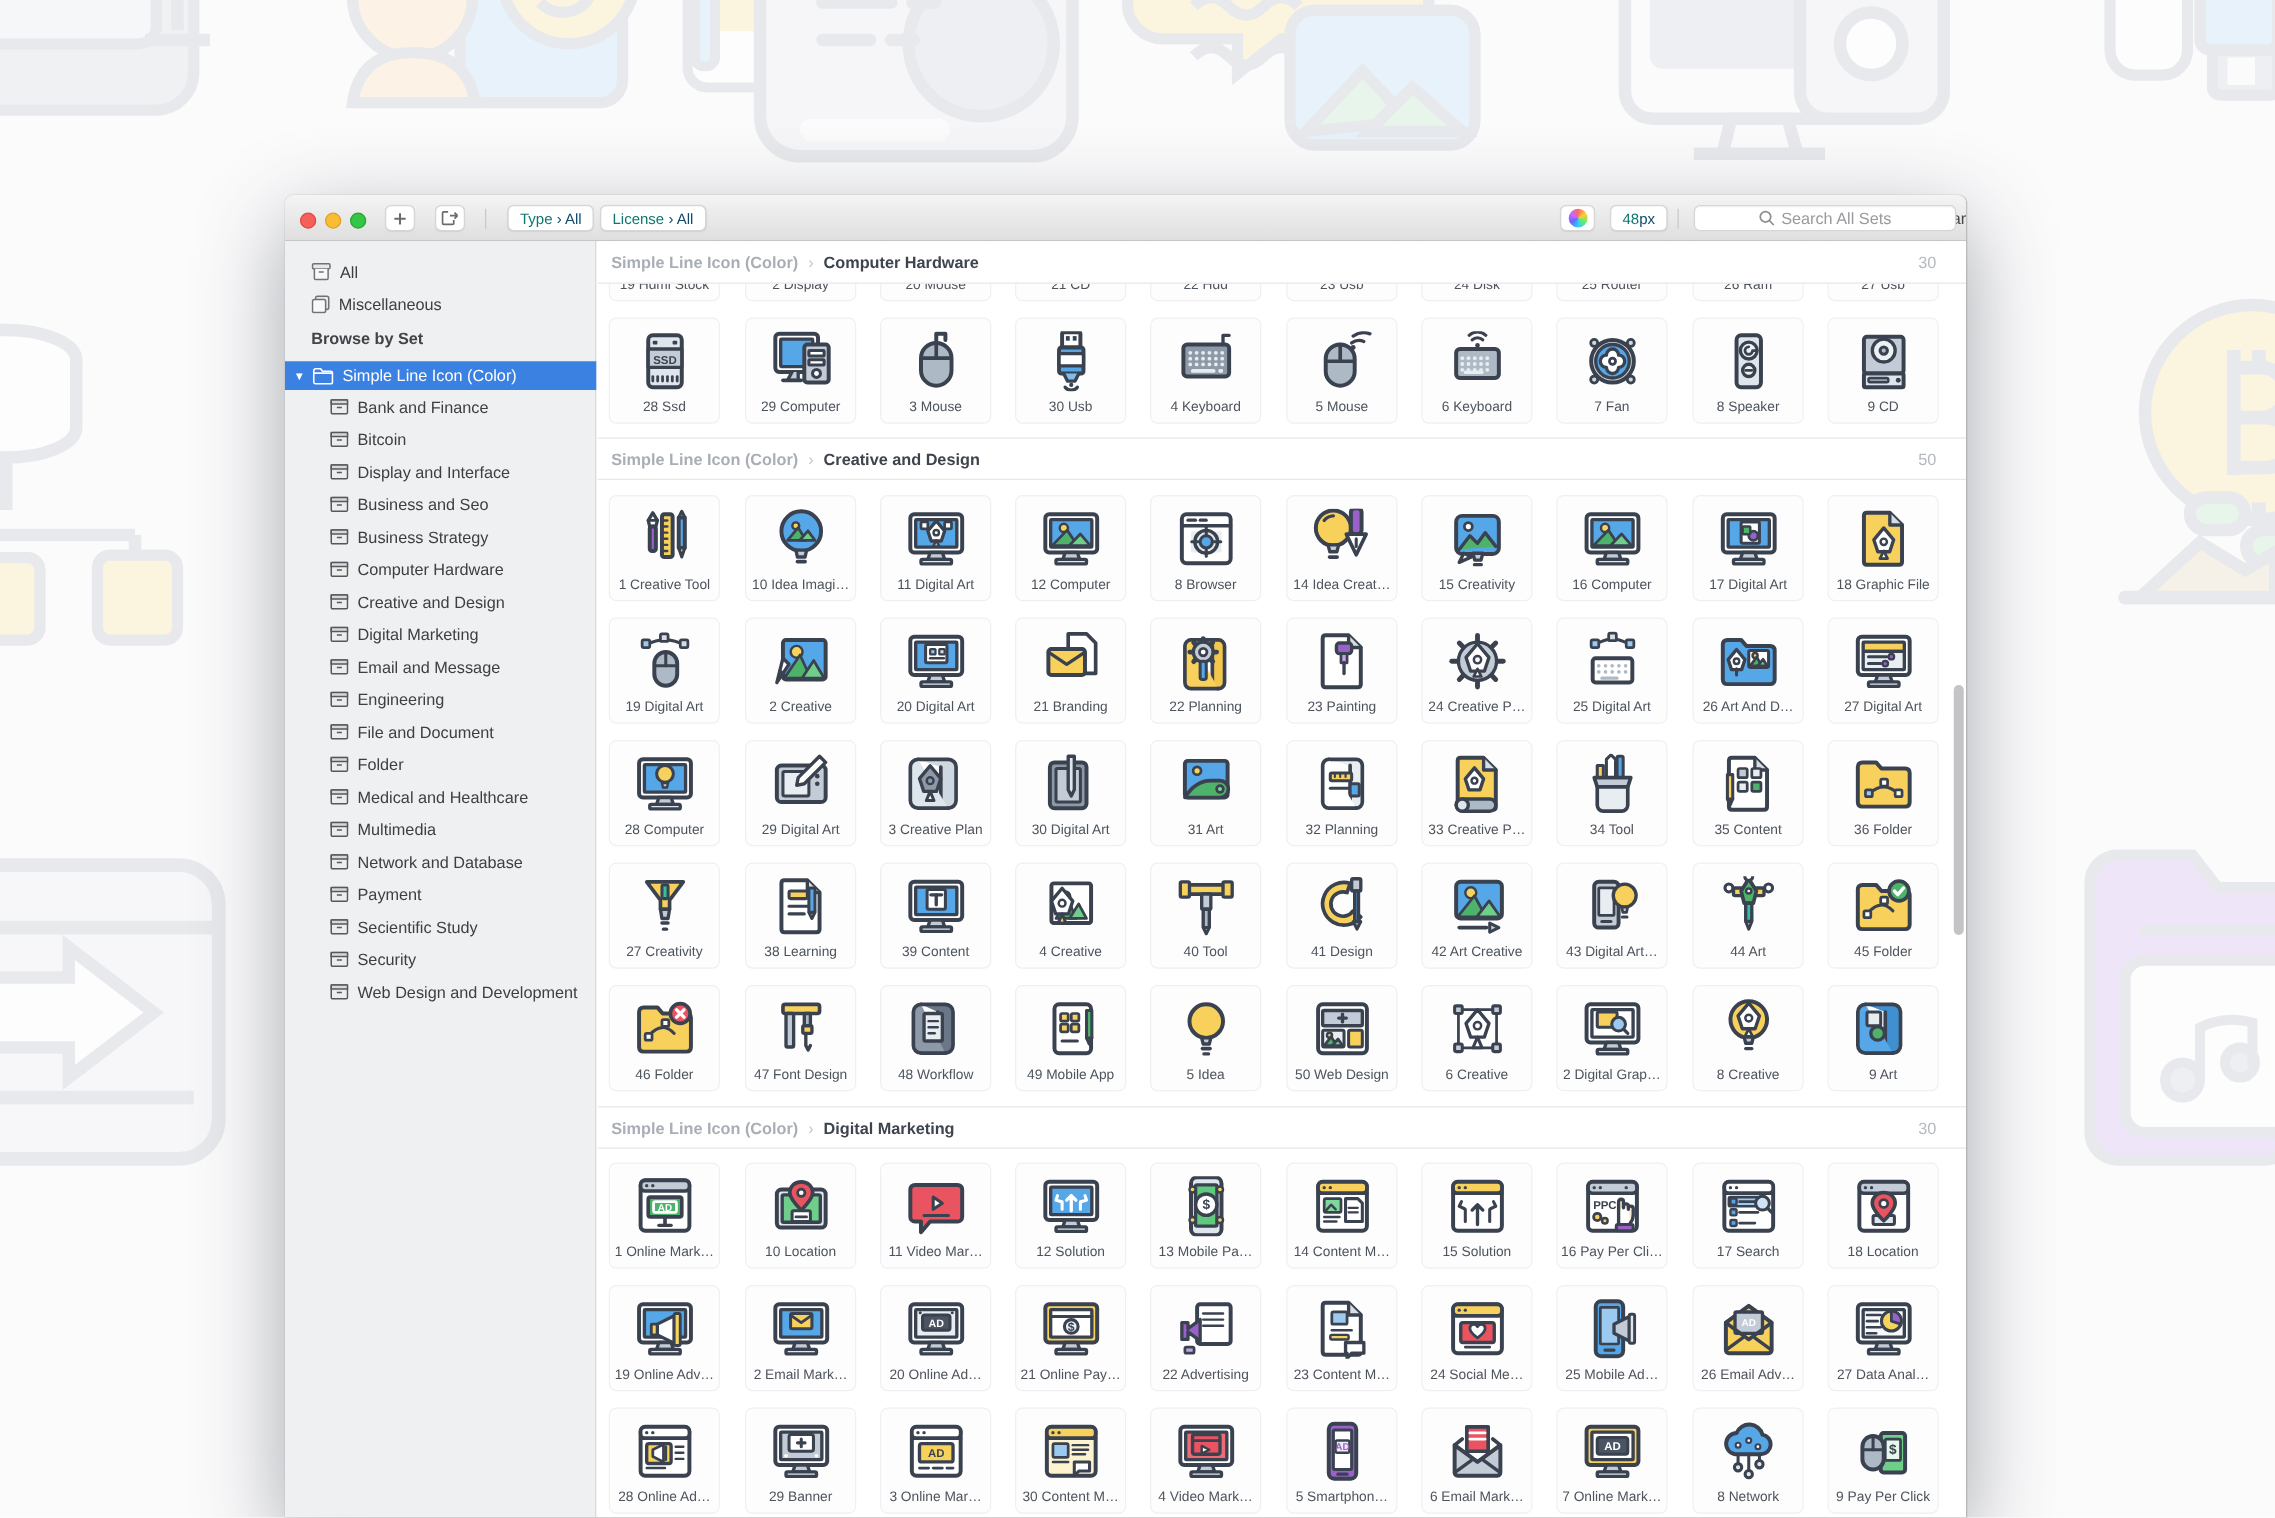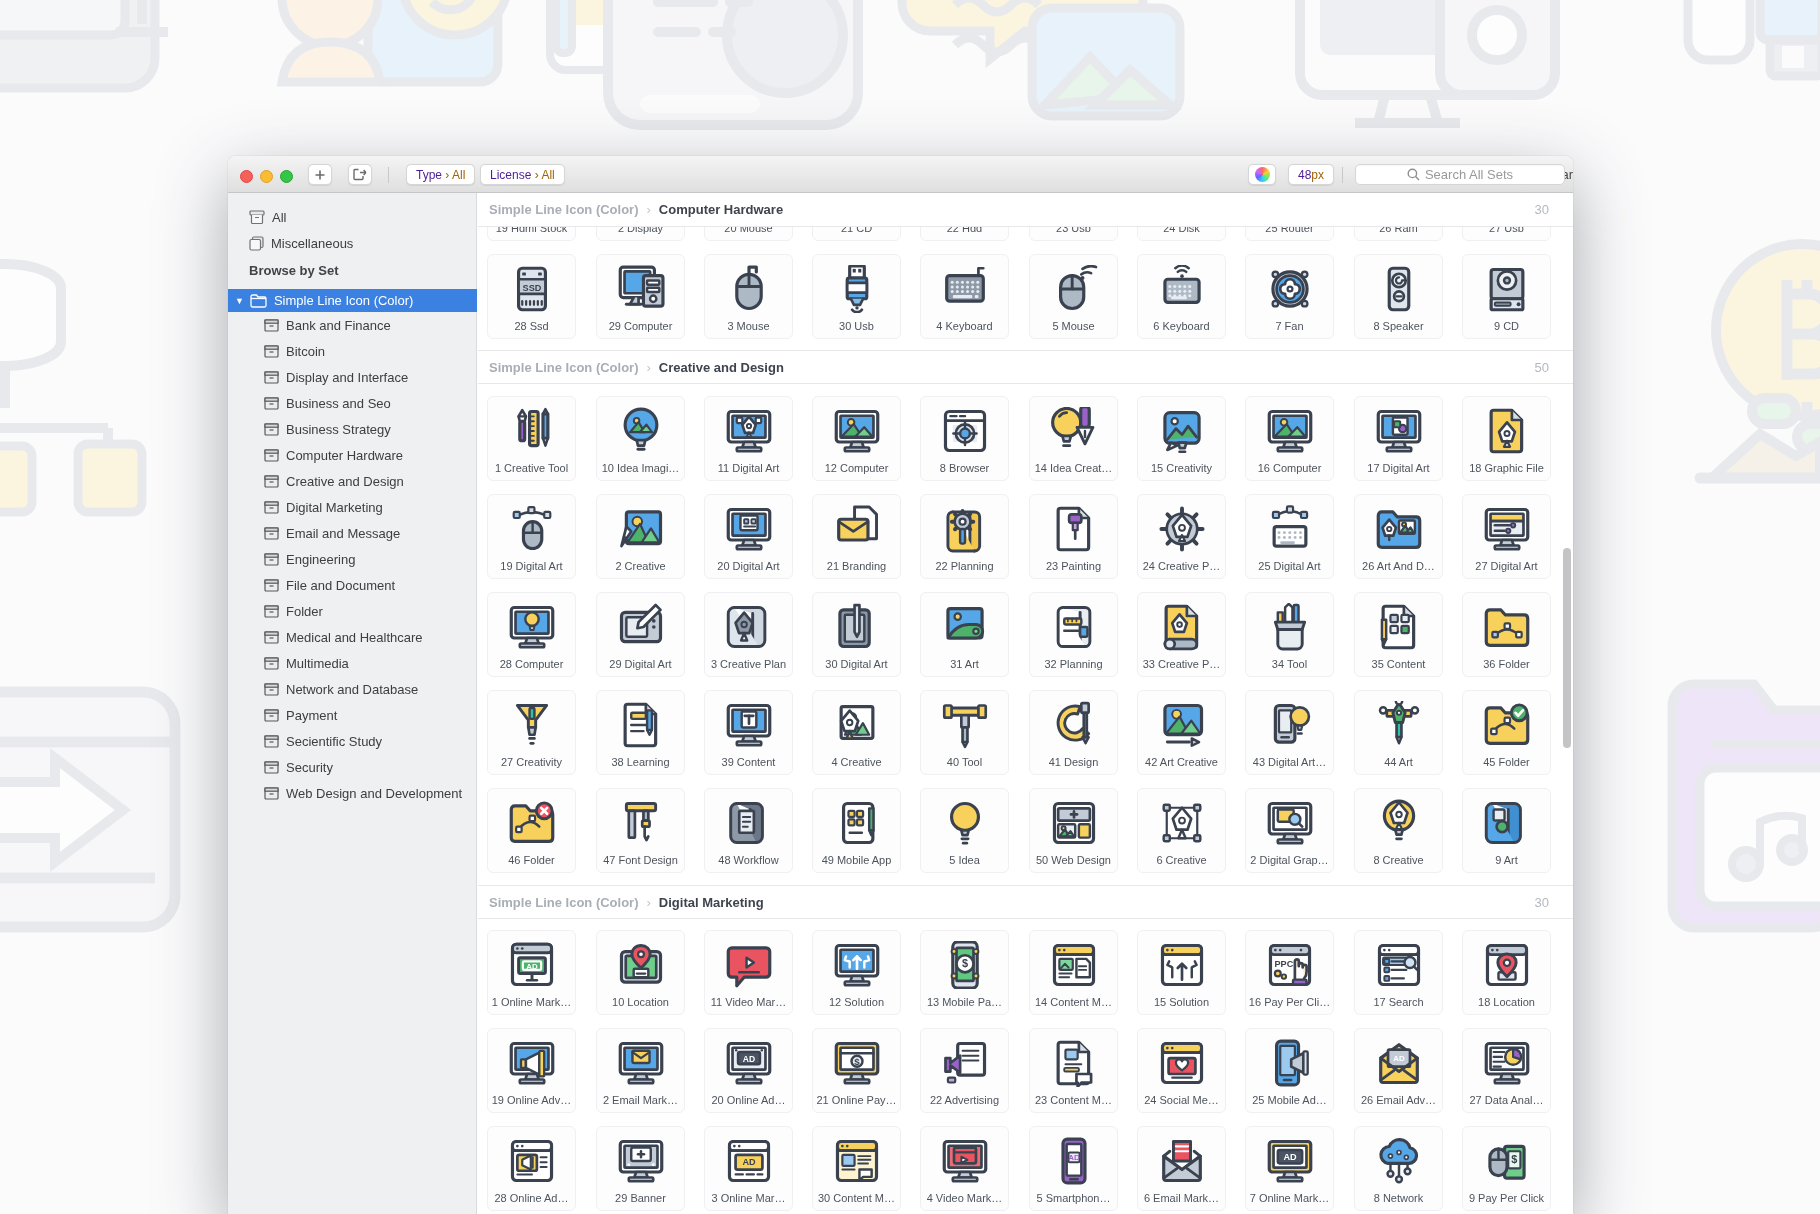--- a/index.html
+++ b/index.html
@@ -6,22 +6,22 @@
 #win { position:absolute; left:228px; top:156px; width:1345px; height:1058px;
   border-radius:7px 7px 0 0; box-shadow:0 22px 70px rgba(50,55,65,.42), 0 0 1px rgba(0,0,0,.35);
   background:#fff; overflow:hidden; }
 #tbar { position:absolute; left:0; top:0; width:100%; height:37px;
   background:linear-gradient(#f4f4f4,#dfdfdf); border-bottom:1px solid #c6c6c8; }
 .tl { position:absolute; top:13.5px; width:13px; height:13px; border-radius:50%; border:.5px solid; }
 .tbtn { position:absolute; top:8px; height:21px; background:#fff; border:1px solid #d6d6d6;
   border-radius:5px; box-shadow:0 .5px 1px rgba(0,0,0,.08); display:flex; align-items:center;
   justify-content:center; font-size:12px; color:#3e3e3e; }
 .tpill { padding:0 9px; }
-.tpill b { font-weight:normal; color:#4c1d95; }
-.tpill i { font-style:normal; color:#a16207; }
+.tpill b { font-weight:normal; color:#0f766e; }
+.tpill i { font-style:normal; color:#0c4a6e; }
 .tsep { position:absolute; top:10.5px; width:1px; height:16px; background:#c9c9cb; }
 .ttitle { position:absolute; top:0; left:0; width:100%; height:37px; text-align:right;
   line-height:37px; font-size:13px; color:#474747; }
 .wheel { width:15px; height:15px; border-radius:50%; display:inline-block;
   background:conic-gradient(#f66,#fc3,#6e6,#3cf,#66f,#c6f,#f66); }
 .search { position:absolute; left:1127px; top:8px; width:210px; height:21px; background:#fff;
   border:1px solid #d6d6d6; border-radius:5px; display:flex; align-items:center; justify-content:center;
   font-size:13px; color:#9a9a9e; box-shadow:inset 0 .5px 1.5px rgba(0,0,0,.06); }
 #sbar { position:absolute; left:0; top:37px; width:249px; bottom:0; background:#eff0f1;
   border-right:1px solid #d9dadc; }

